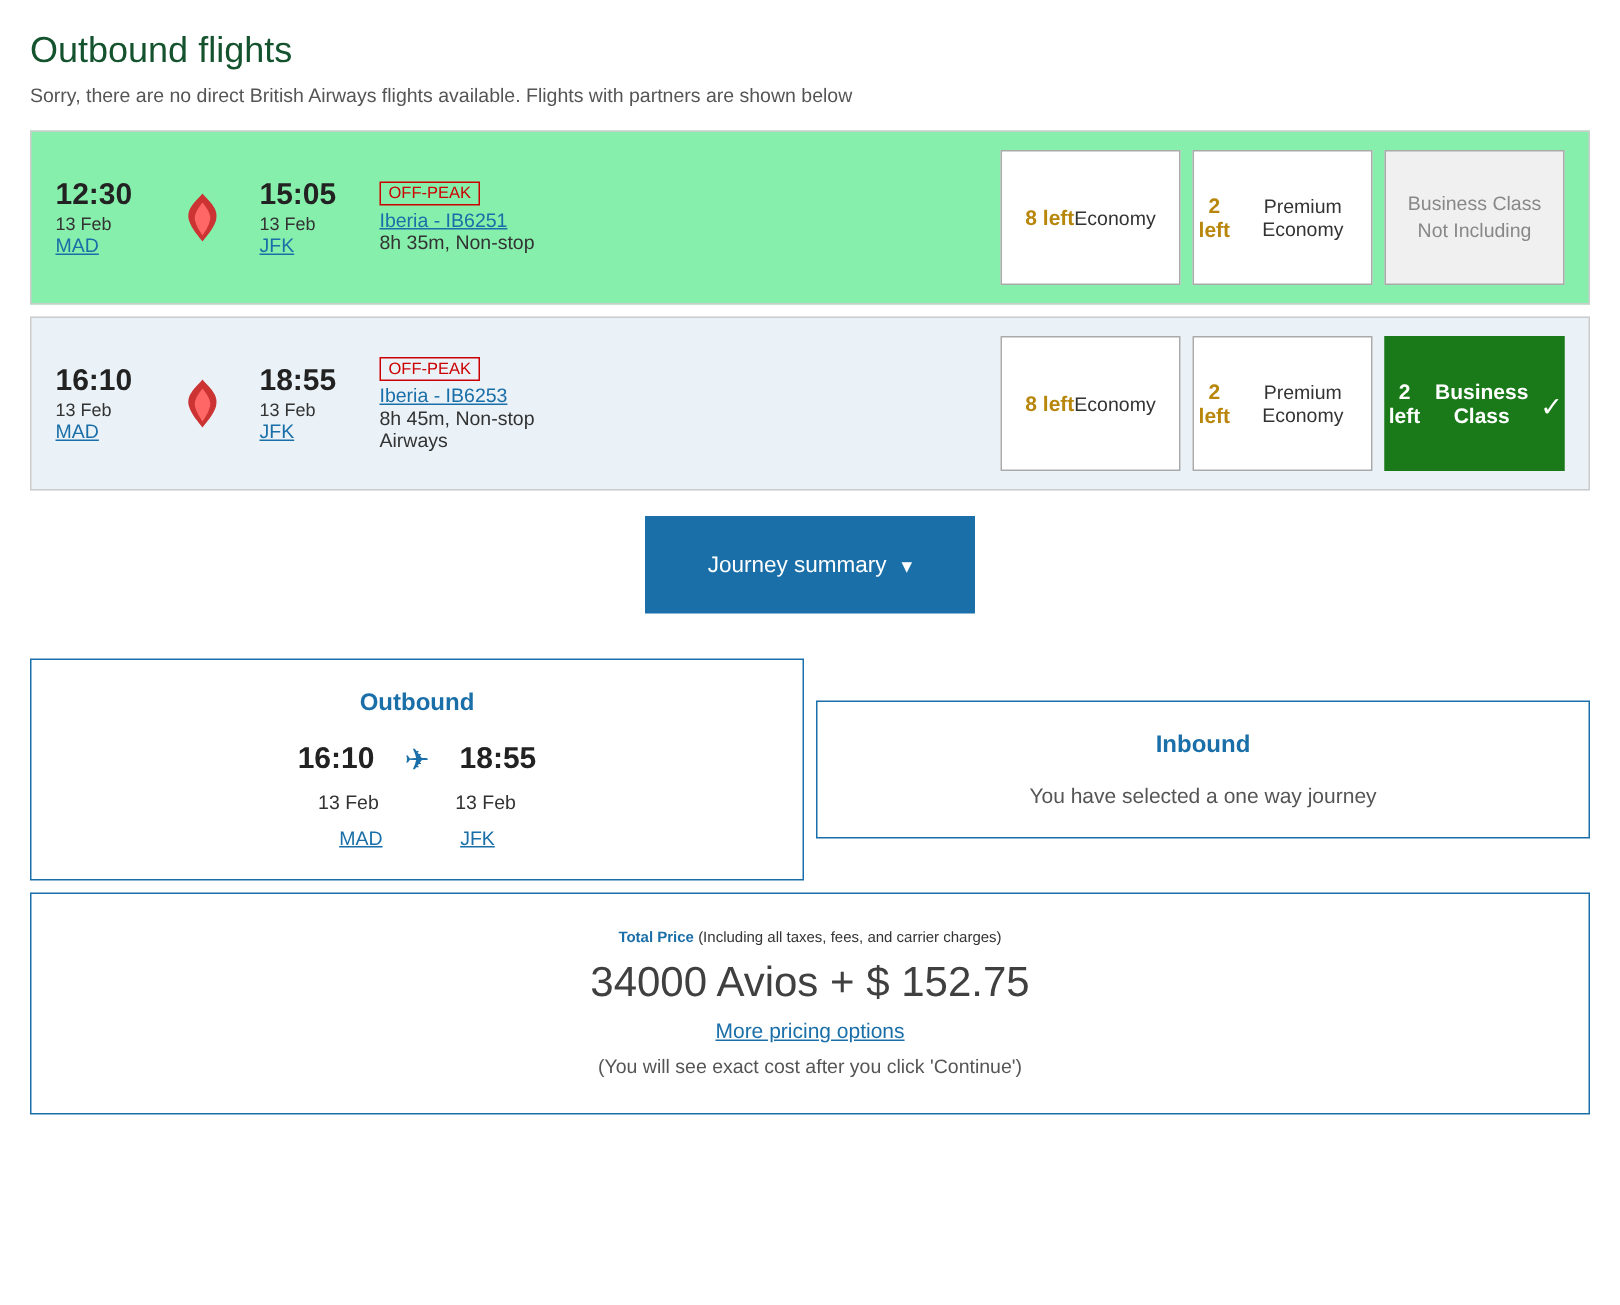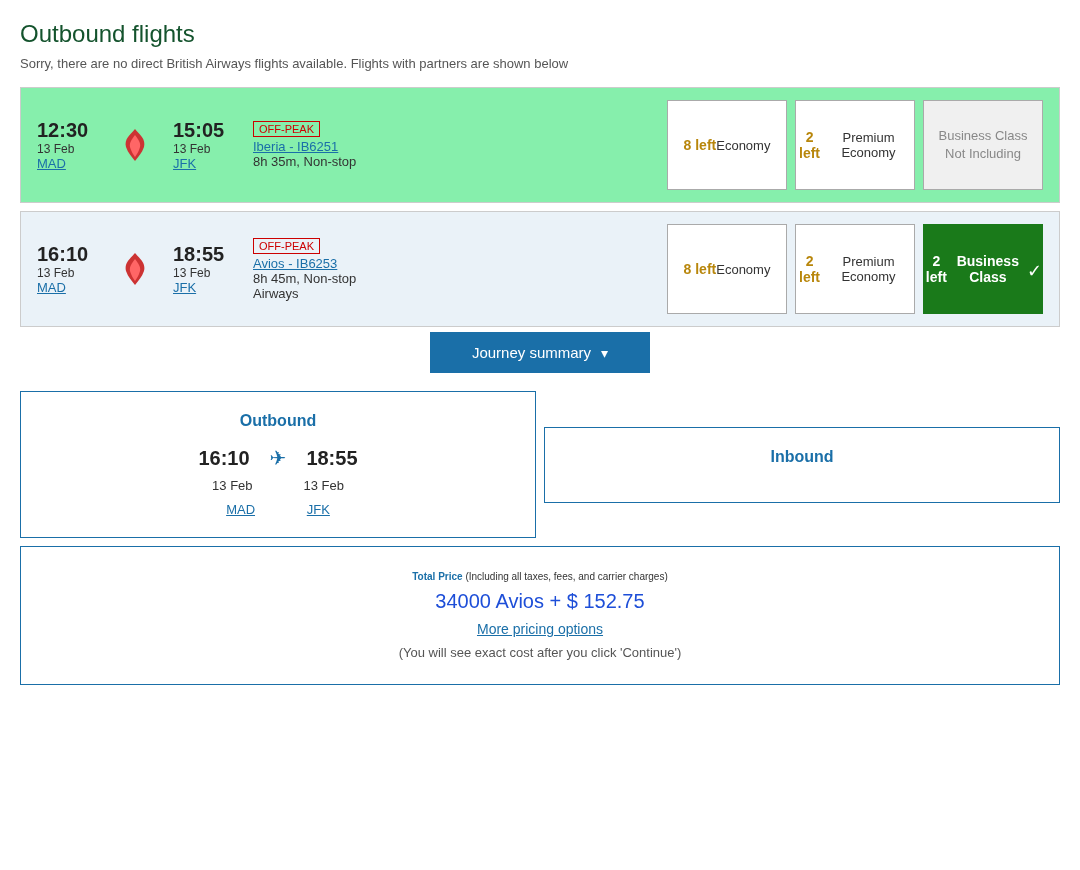--- a/index.html
+++ b/index.html
@@ -148,24 +148,24 @@
       margin-top: 4px;
     }
 
     
     .journey-summary-bar {
       background: #1a6fa8;
       color: #fff;
       display: flex;
       align-items: center;
       justify-content: center;
-      padding: 12px 24px;
+      padding: 24px 24px;
       cursor: pointer;
       width: 220px;
-      margin: 0 auto;
+      margin: 12px auto;
       position: relative;
       top: -2px;
       gap: 10px;
       font-size: 15px;
     }
     .journey-summary-bar .chevron {
       font-size: 14px;
     }
 
     
@@ -247,22 +247,22 @@
       margin-bottom: 8px;
     }
     .pricing-box .total-label strong {
       font-weight: bold;
       color: #1a6fa8;
     }
     .pricing-box .total-label span {
       color: #333;
     }
     .pricing-box .price-amount {
-      font-size: 20px;
-      color: #1d4ed8;
+      font-size: 28px;
+      color: #404040;
       margin-bottom: 8px;
     }
     .pricing-box .more-pricing {
       color: #1a6fa8;
       text-decoration: underline;
       cursor: pointer;
       font-size: 14px;
       margin-bottom: 8px;
       display: block;
     }
@@ -342,21 +342,21 @@
   </div>
 
   <div class="flight-times">
     <span class="flight-time">18:55</span>
     <span class="flight-date">13 Feb</span>
     <a class="flight-airport">JFK</a>
   </div>
 
   <div class="flight-info">
     <span class="off-peak-badge">OFF-PEAK</span>
-    <a class="flight-link">Avios - IB6253</a>
+    <a class="flight-link">Iberia - IB6253</a>
     <span class="flight-duration">8h 45m, Non-stop</span>
     <span class="flight-class-tag">Airways</span>
   </div>
 
   <div class="availability-boxes">
     <div class="avail-box">
       <span class="seats-left">8 left</span>
       <span class="class-name">Economy</span>
     </div>
     <div class="avail-box">
@@ -394,20 +394,21 @@
     </div>
     <div class="airports-row">
       <a class="airport-link">MAD</a>
       <span style="color:transparent">✈</span>
       <a class="airport-link">JFK</a>
     </div>
   </div>
 
   <div class="journey-panel">
     <div class="panel-title">Inbound</div>
+    <div class="one-way-text">You have selected a one way journey</div>
   </div>
 </div>
 
 <div class="pricing-box">
   <div class="total-label">
     <strong>Total Price</strong><span> (Including all taxes, fees, and carrier charges)</span>
   </div>
   <div class="price-amount">34000 Avios + $ 152.75</div>
   <a class="more-pricing">More pricing options</a>
   <div class="exact-cost-note">(You will see exact cost after you click 'Continue')</div>

